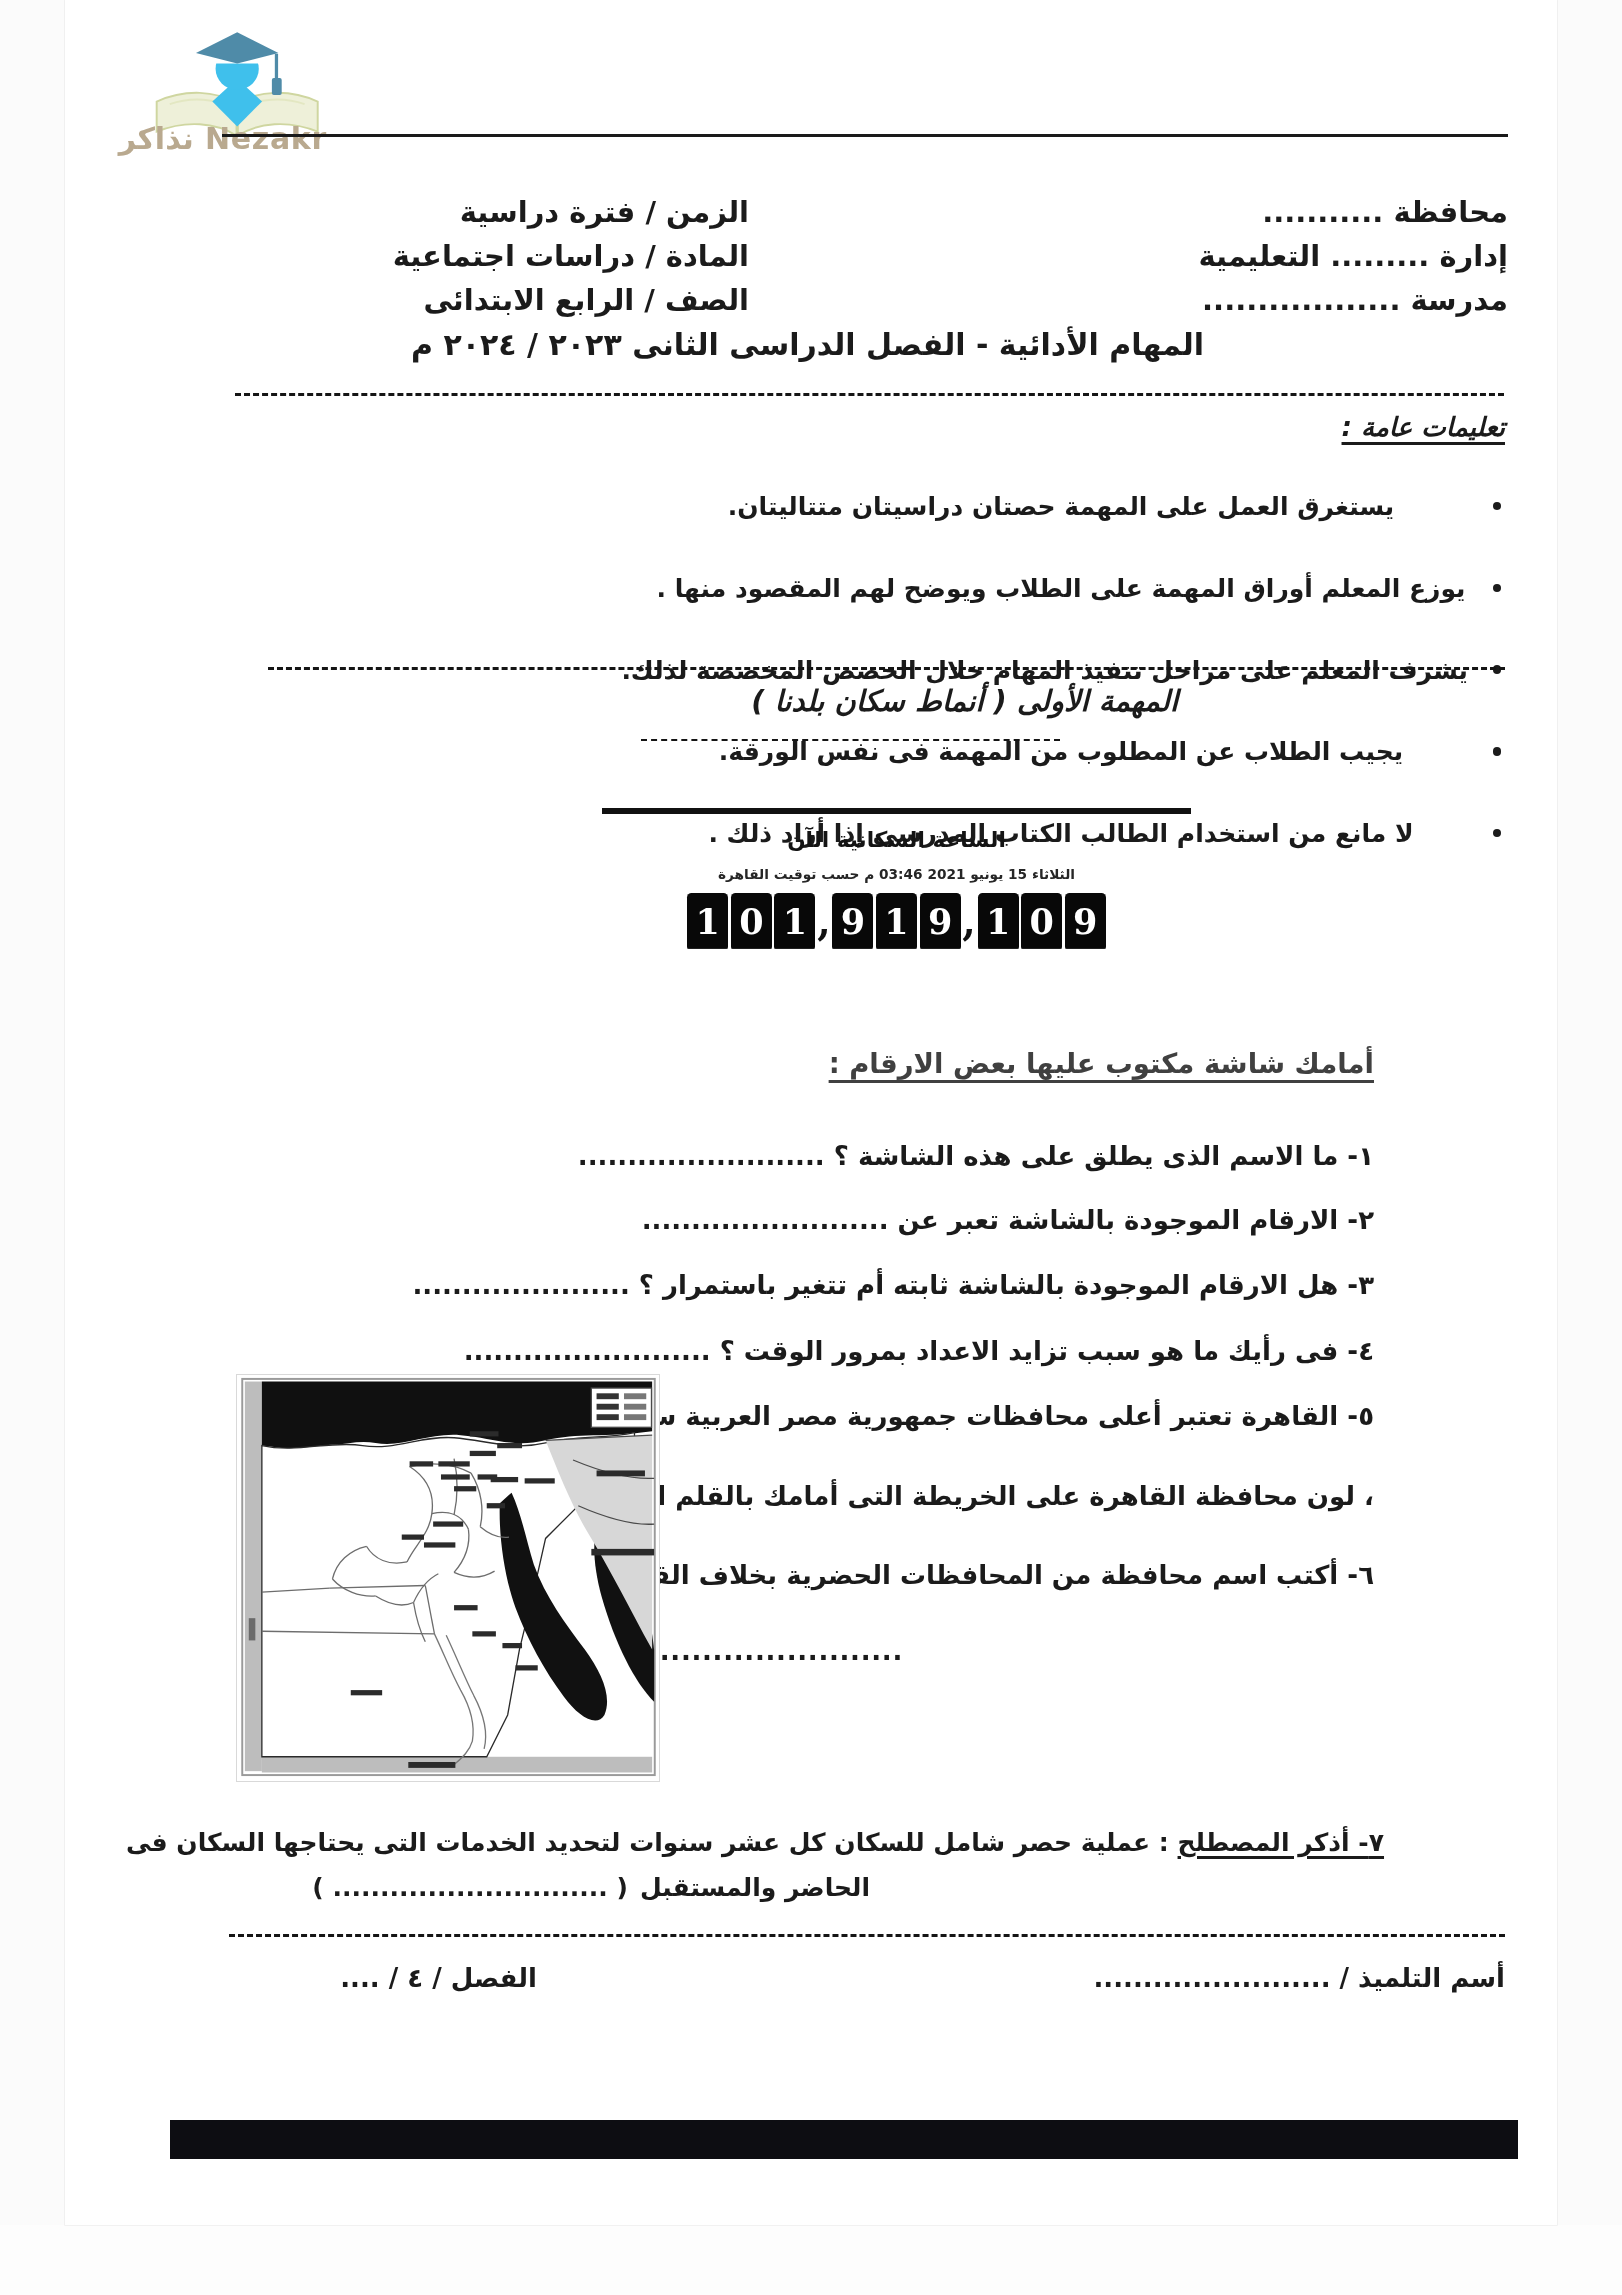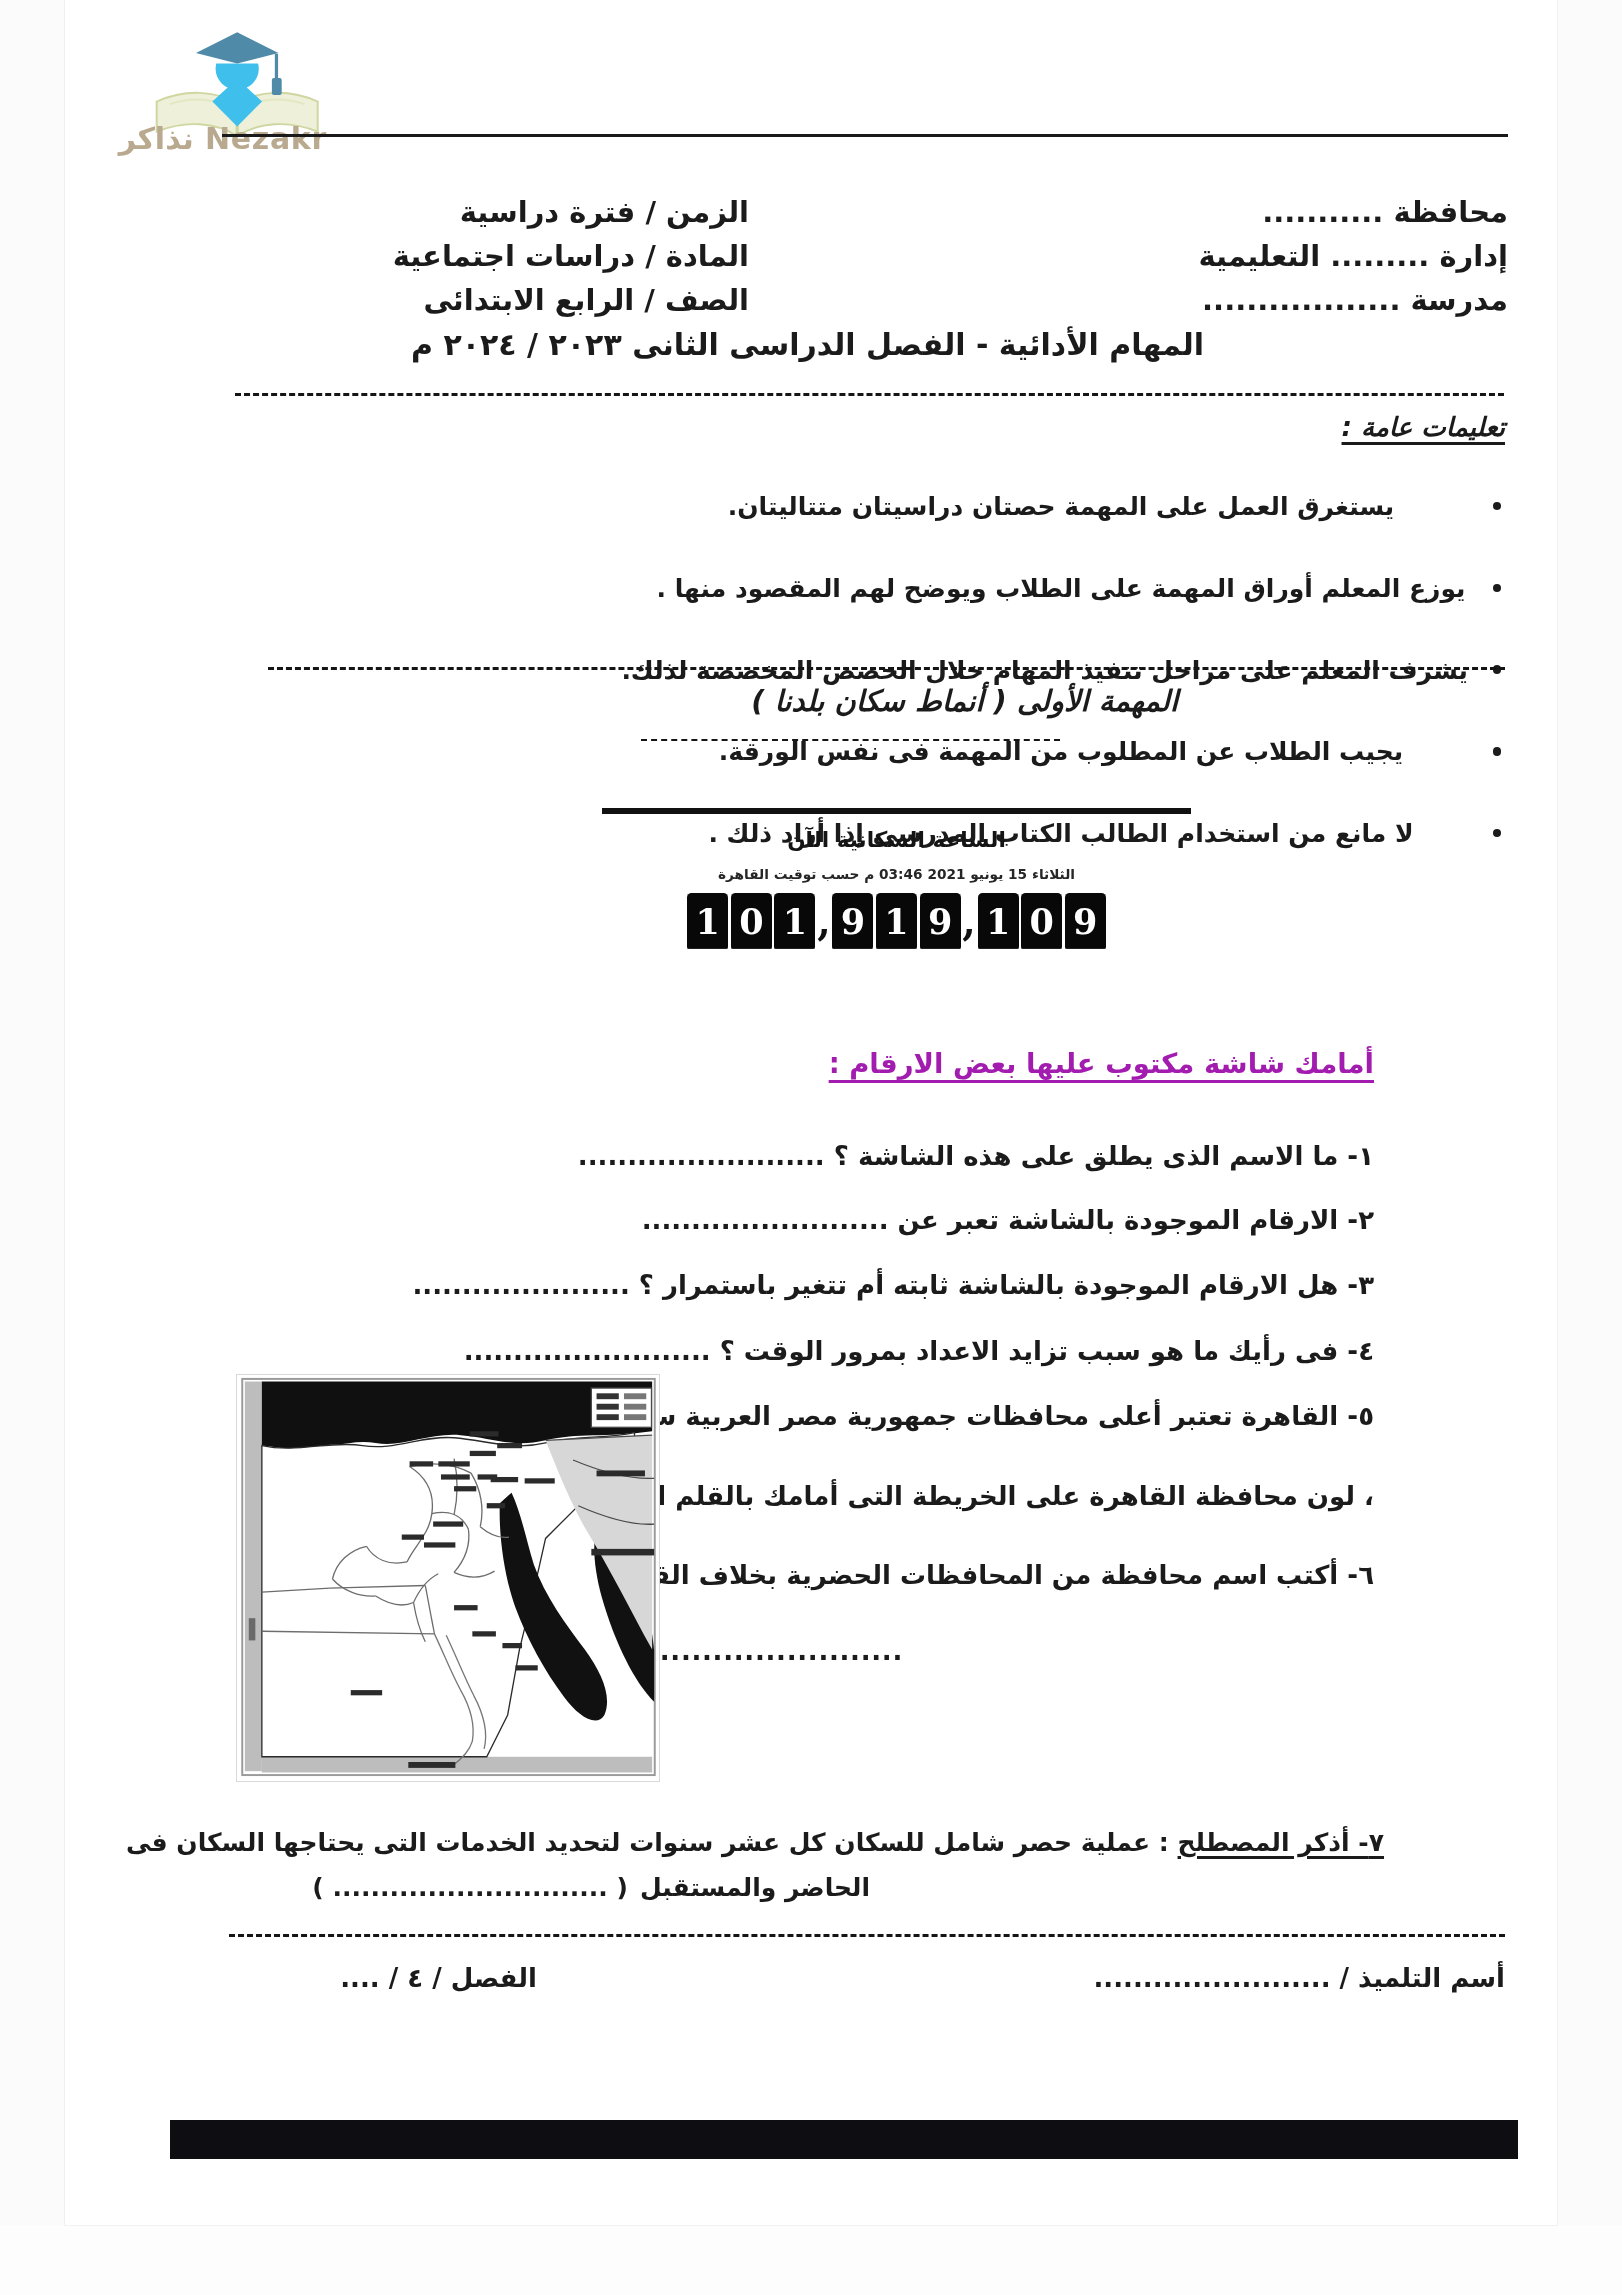--- a/index.html
+++ b/index.html
@@ -237,21 +237,21 @@
     box-shadow: inset 0 -0.7px 0 #2a2a2a;
   }
 
   
   #q-intro {
     position: absolute;
     right: 183px;
     top: 1047px;
     font-size: 27.5px;
     font-weight: bold;
-    color: #a21caf;
+    color: #404040;
     text-decoration: underline;
     text-underline-offset: 6.5px;
     text-decoration-thickness: 2.6px;
     white-space: nowrap;
   }
   .q {
     position: absolute;
     right: 183px;
     font-size: 26px;
     font-weight: bold;

